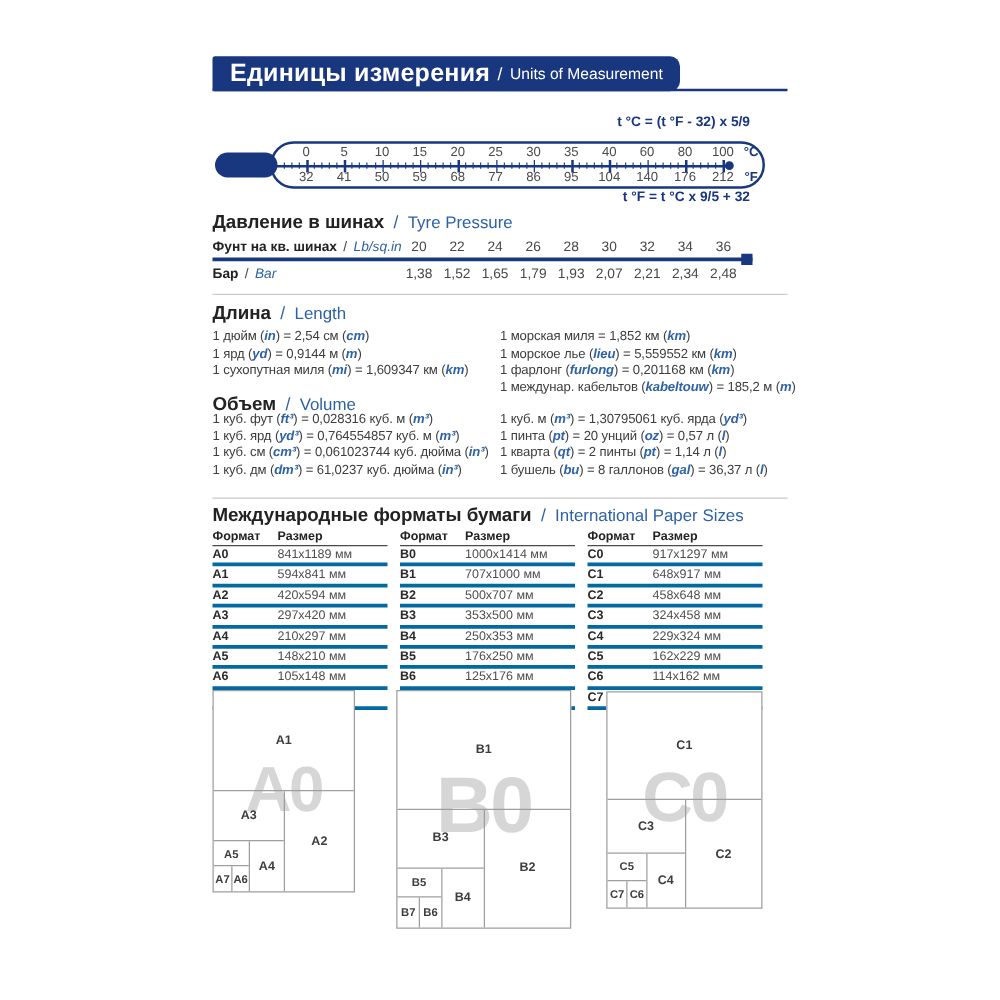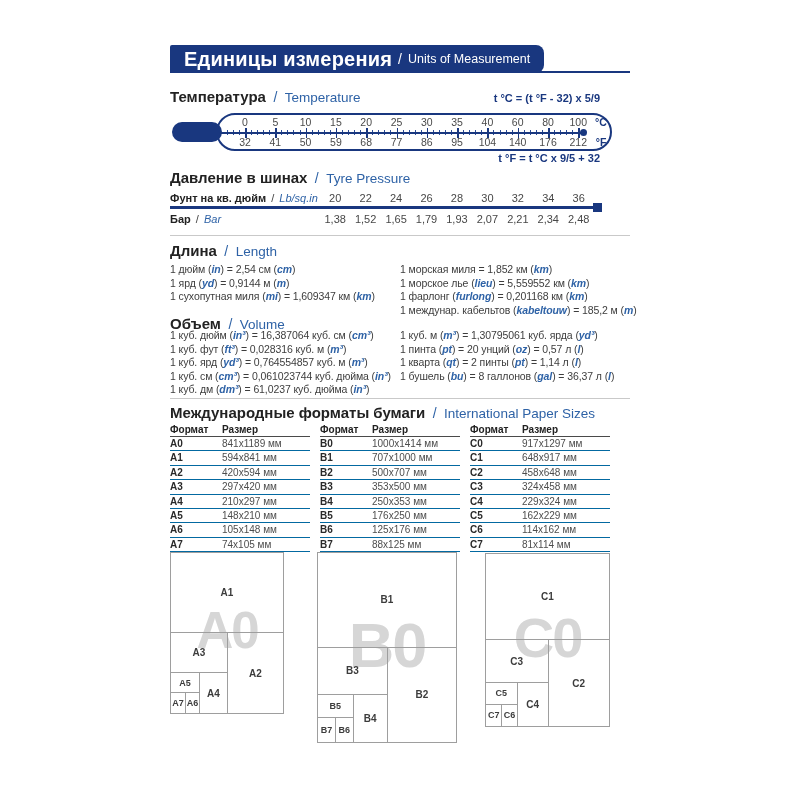--- a/index.html
+++ b/index.html
@@ -53,21 +53,21 @@
   
   .cols{position:absolute;left:0;width:460px;}
   .col{position:absolute;top:0;width:230px;}
   .conv-line{font-size:10.5px;line-height:13.5px;color:#3d3d3d;white-space:nowrap;letter-spacing:-0.1px;}
   .conv-line .u{color:#2e62a6;font-weight:700;font-style:italic;text-align:right;}
 
   
   .tables-row{position:absolute;top:378px;left:0;width:460px;height:124px;}
   .ptable{position:absolute;top:0;width:140px;}
   .pt-head{height:13px;line-height:13px;border-bottom:1.5px solid #4a4a4a;font-size:10px;font-weight:700;color:#222;}
-  .pt-row{height:13.4px;line-height:13.4px;border-bottom:1px solid #0369a1;font-size:10px;}
+  .pt-row{height:13.4px;line-height:13.4px;border-bottom:3px solid #0369a1;font-size:10px;}
   .pt-c1{display:inline-block;width:52px;vertical-align:top;}
   .pt-row .pt-c1{font-weight:700;color:#2a2a2a;}
   .pt-c2{display:inline-block;color:#4d4d4d;vertical-align:top;}
   .pt-head .pt-c2{color:#222;}
 
   
   .diagrams{position:absolute;top:507px;left:0;width:460px;height:200px;}
   .pd{position:absolute;border:1px solid #9e9e9e;background:#fff;box-sizing:border-box;}
   .pd-region{position:absolute;box-sizing:border-box;display:flex;align-items:center;justify-content:center;z-index:2;}
   .pd-label{font-weight:700;color:#3c3c3c;}
@@ -83,25 +83,20 @@
 
     <div class="hdr">
       <div class="hdr-underline"></div>
       <div class="hdr-box">
         <span class="hdr-ru">Единицы измерения</span>
         <span class="hdr-sep">/</span>
         <span class="hdr-en">Units of Measurement</span>
       </div>
     </div>
 
-    <div class="sec-title" style="top:43px">
-      <span class="sec-ru">Температура</span>
-      <span class="sec-sep">/</span>
-      <span class="sec-en">Temperature</span>
-    </div>
     <div class="formula" style="top:47px">t °C = (t °F - 32) x 5/9</div>
 
     <div class="thermo">
       <div class="thermo-bulb"></div>
       <div class="thermo-body">
           <div class="tk-minor" style="left: 8.82px;"></div>
           <div class="tk-minor" style="left: 14.88px;"></div>
           <div class="tk-minor" style="left: 20.94px;"></div>
           <div class="tk-minor" style="left: 33.06px;"></div>
           <div class="tk-minor" style="left: 39.12px;"></div>
@@ -191,21 +186,21 @@
     </div>
     <div class="formula" style="top:107px">t °F = t °C x 9/5 + 32</div>
 
     <div class="sec-title" style="top:124px">
       <span class="sec-ru">Давление в шинах</span>
       <span class="sec-sep">/</span>
       <span class="sec-en">Tyre Pressure</span>
     </div>
     <div class="t-row" style="top:146px">
       <span class="t-label">
-        <span class="t-ru">Фунт на кв. дюйм</span>
+        <span class="t-ru">Фунт на кв. шинах</span>
         <span class="t-sep">/</span>
         <span class="t-en">Lb/sq.in</span>
       </span>
       <span class="t-vals">
           <span>20</span>
           <span>22</span>
           <span>24</span>
           <span>26</span>
           <span>28</span>
           <span>30</span>
@@ -257,21 +252,20 @@
         </div>
     </div>
 
     <div class="sec-title" style="top:270px">
       <span class="sec-ru">Объем</span>
       <span class="sec-sep">/</span>
       <span class="sec-en">Volume</span>
     </div>
     <div class="cols" style="top:284px;height:68px">
       <div class="col" style="left:0">
-          <div class="conv-line">1 куб. дюйм (<span class="u">in³</span>) = 16,387064 куб. см (<span class="u">cm³</span>)</div>
           <div class="conv-line">1 куб. фут (<span class="u">ft³</span>) = 0,028316 куб. м (<span class="u">m³</span>)</div>
           <div class="conv-line">1 куб. ярд (<span class="u">yd³</span>) = 0,764554857 куб. м (<span class="u">m³</span>)</div>
           <div class="conv-line">1 куб. см (<span class="u">cm³</span>) = 0,061023744 куб. дюйма (<span class="u">in³</span>)</div>
           <div class="conv-line">1 куб. дм (<span class="u">dm³</span>) = 61,0237 куб. дюйма (<span class="u">in³</span>)</div>
         </div>
       <div class="col" style="left:230px">
           <div class="conv-line">1 куб. м (<span class="u">m³</span>) = 1,30795061 куб. ярда (<span class="u">yd³</span>)</div>
           <div class="conv-line">1 пинта (<span class="u">pt</span>) = 20 унций (<span class="u">oz</span>) = 0,57 л (<span class="u">l</span>)</div>
           <div class="conv-line">1 кварта (<span class="u">qt</span>) = 2 пинты (<span class="u">pt</span>) = 1,14 л (<span class="u">l</span>)</div>
           <div class="conv-line">1 бушель (<span class="u">bu</span>) = 8 галлонов (<span class="u">gal</span>) = 36,37 л (<span class="u">l</span>)</div>

